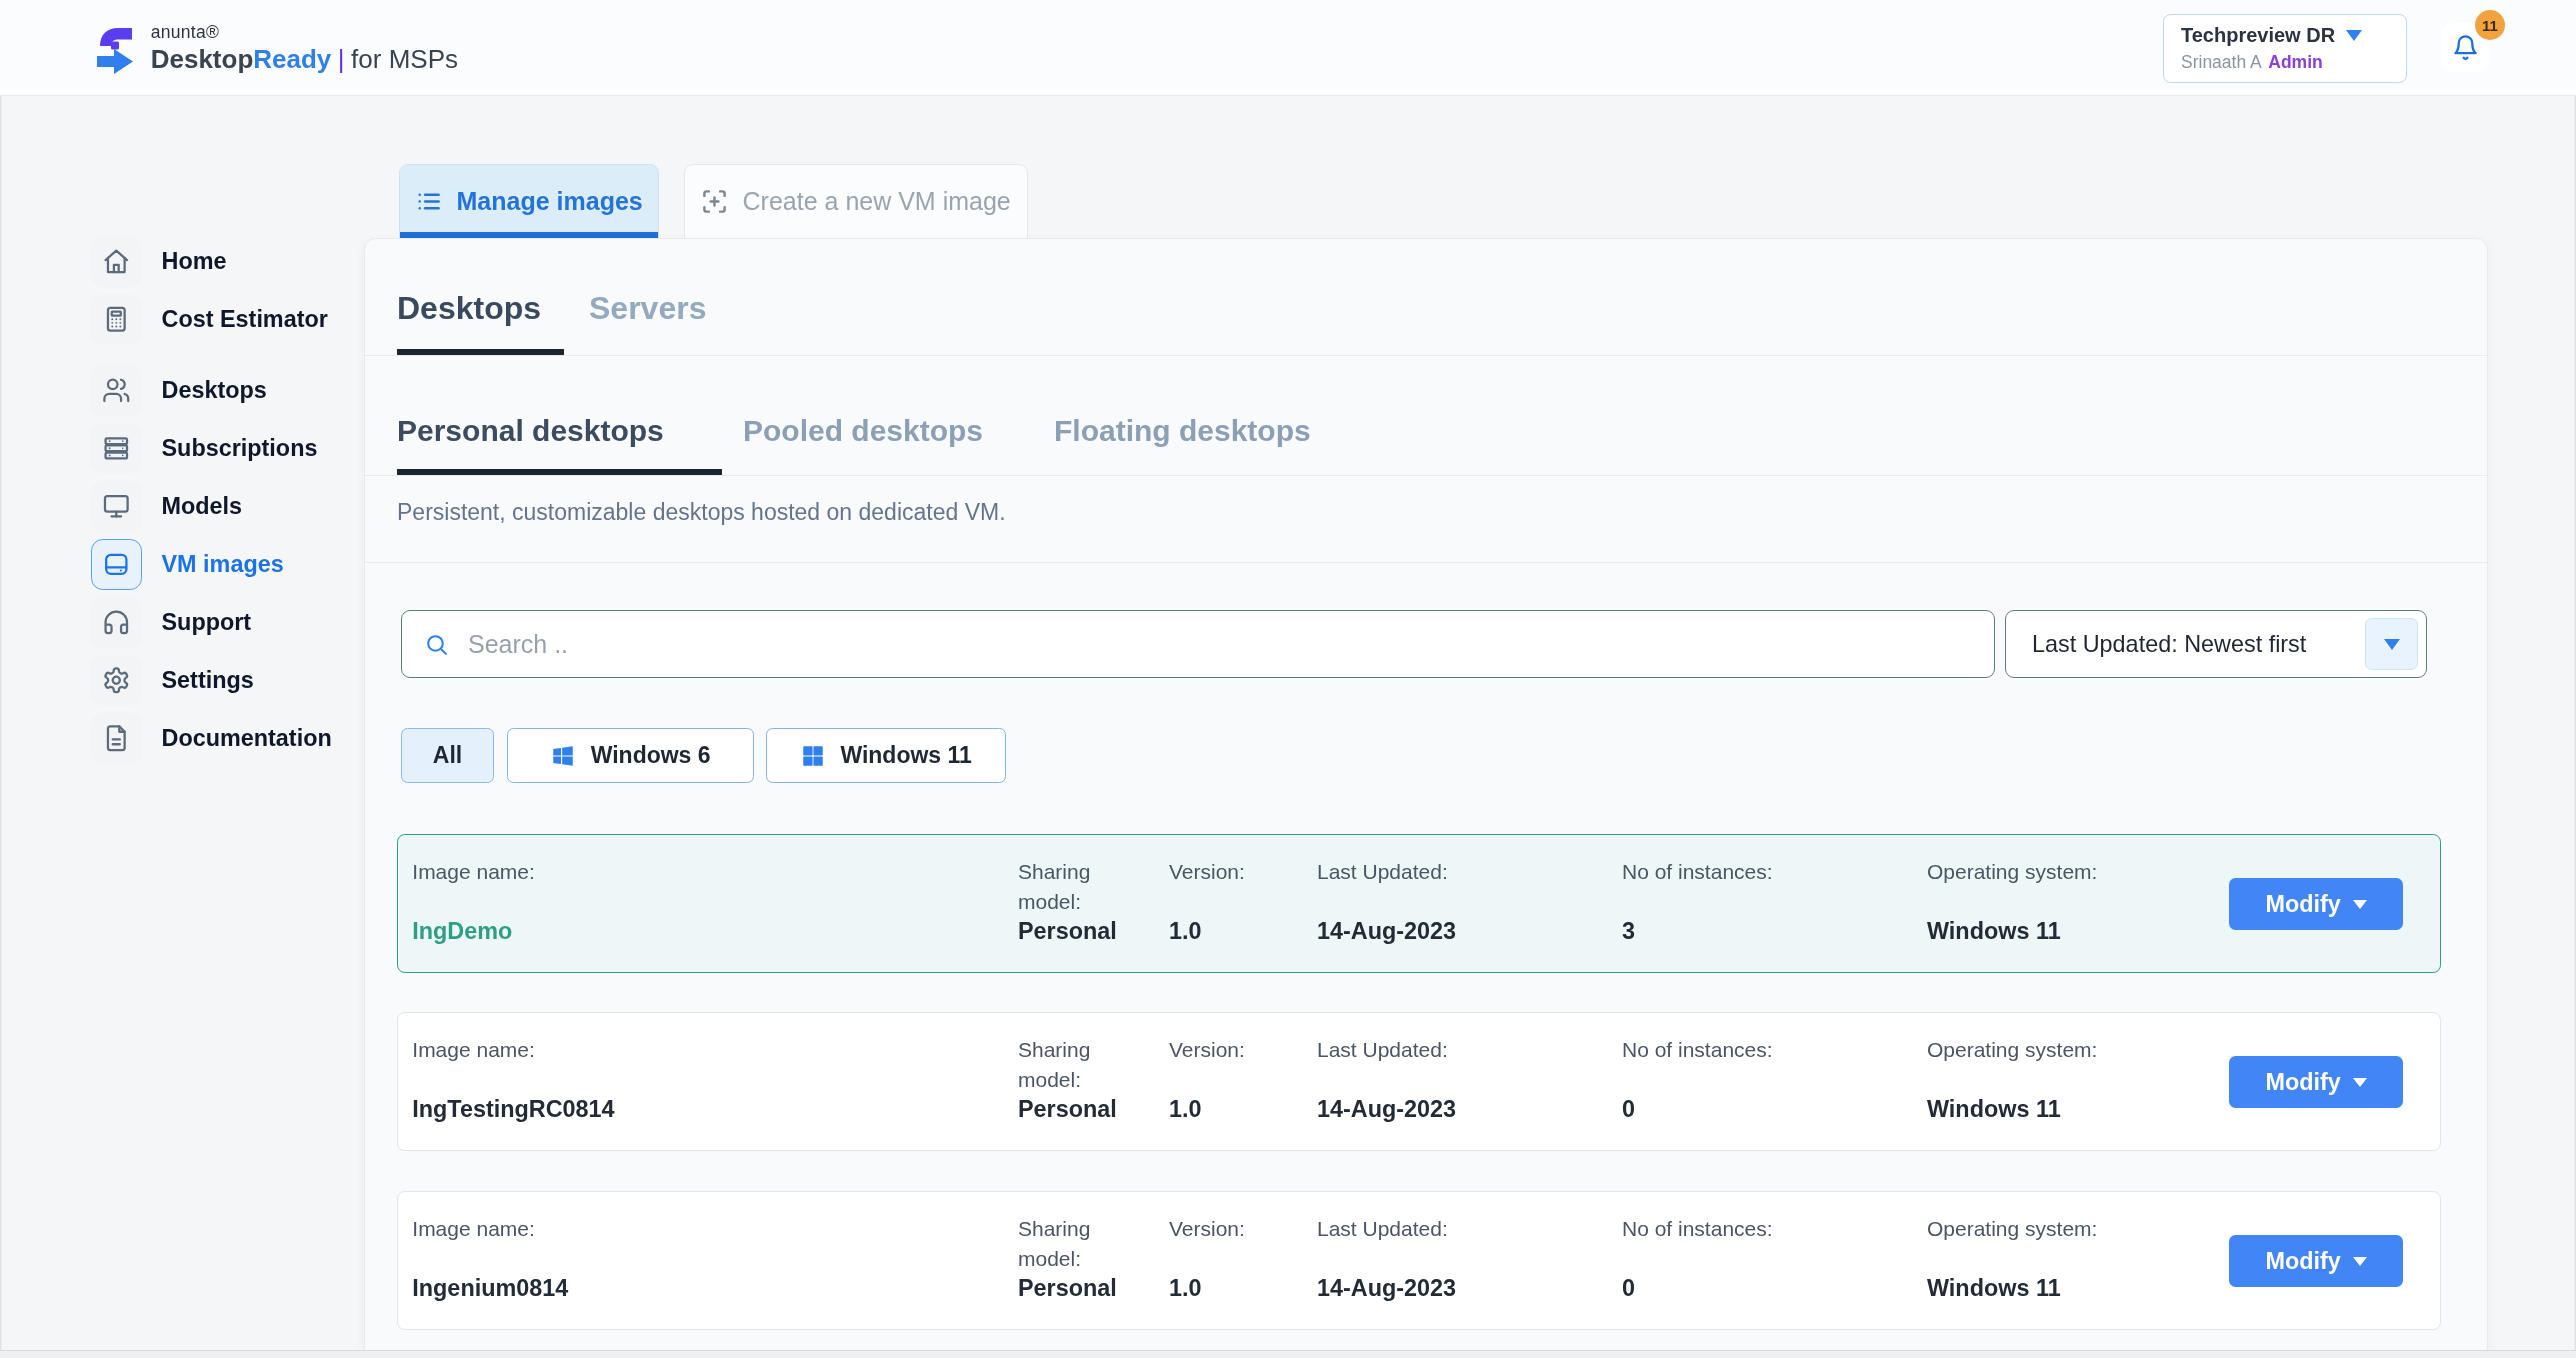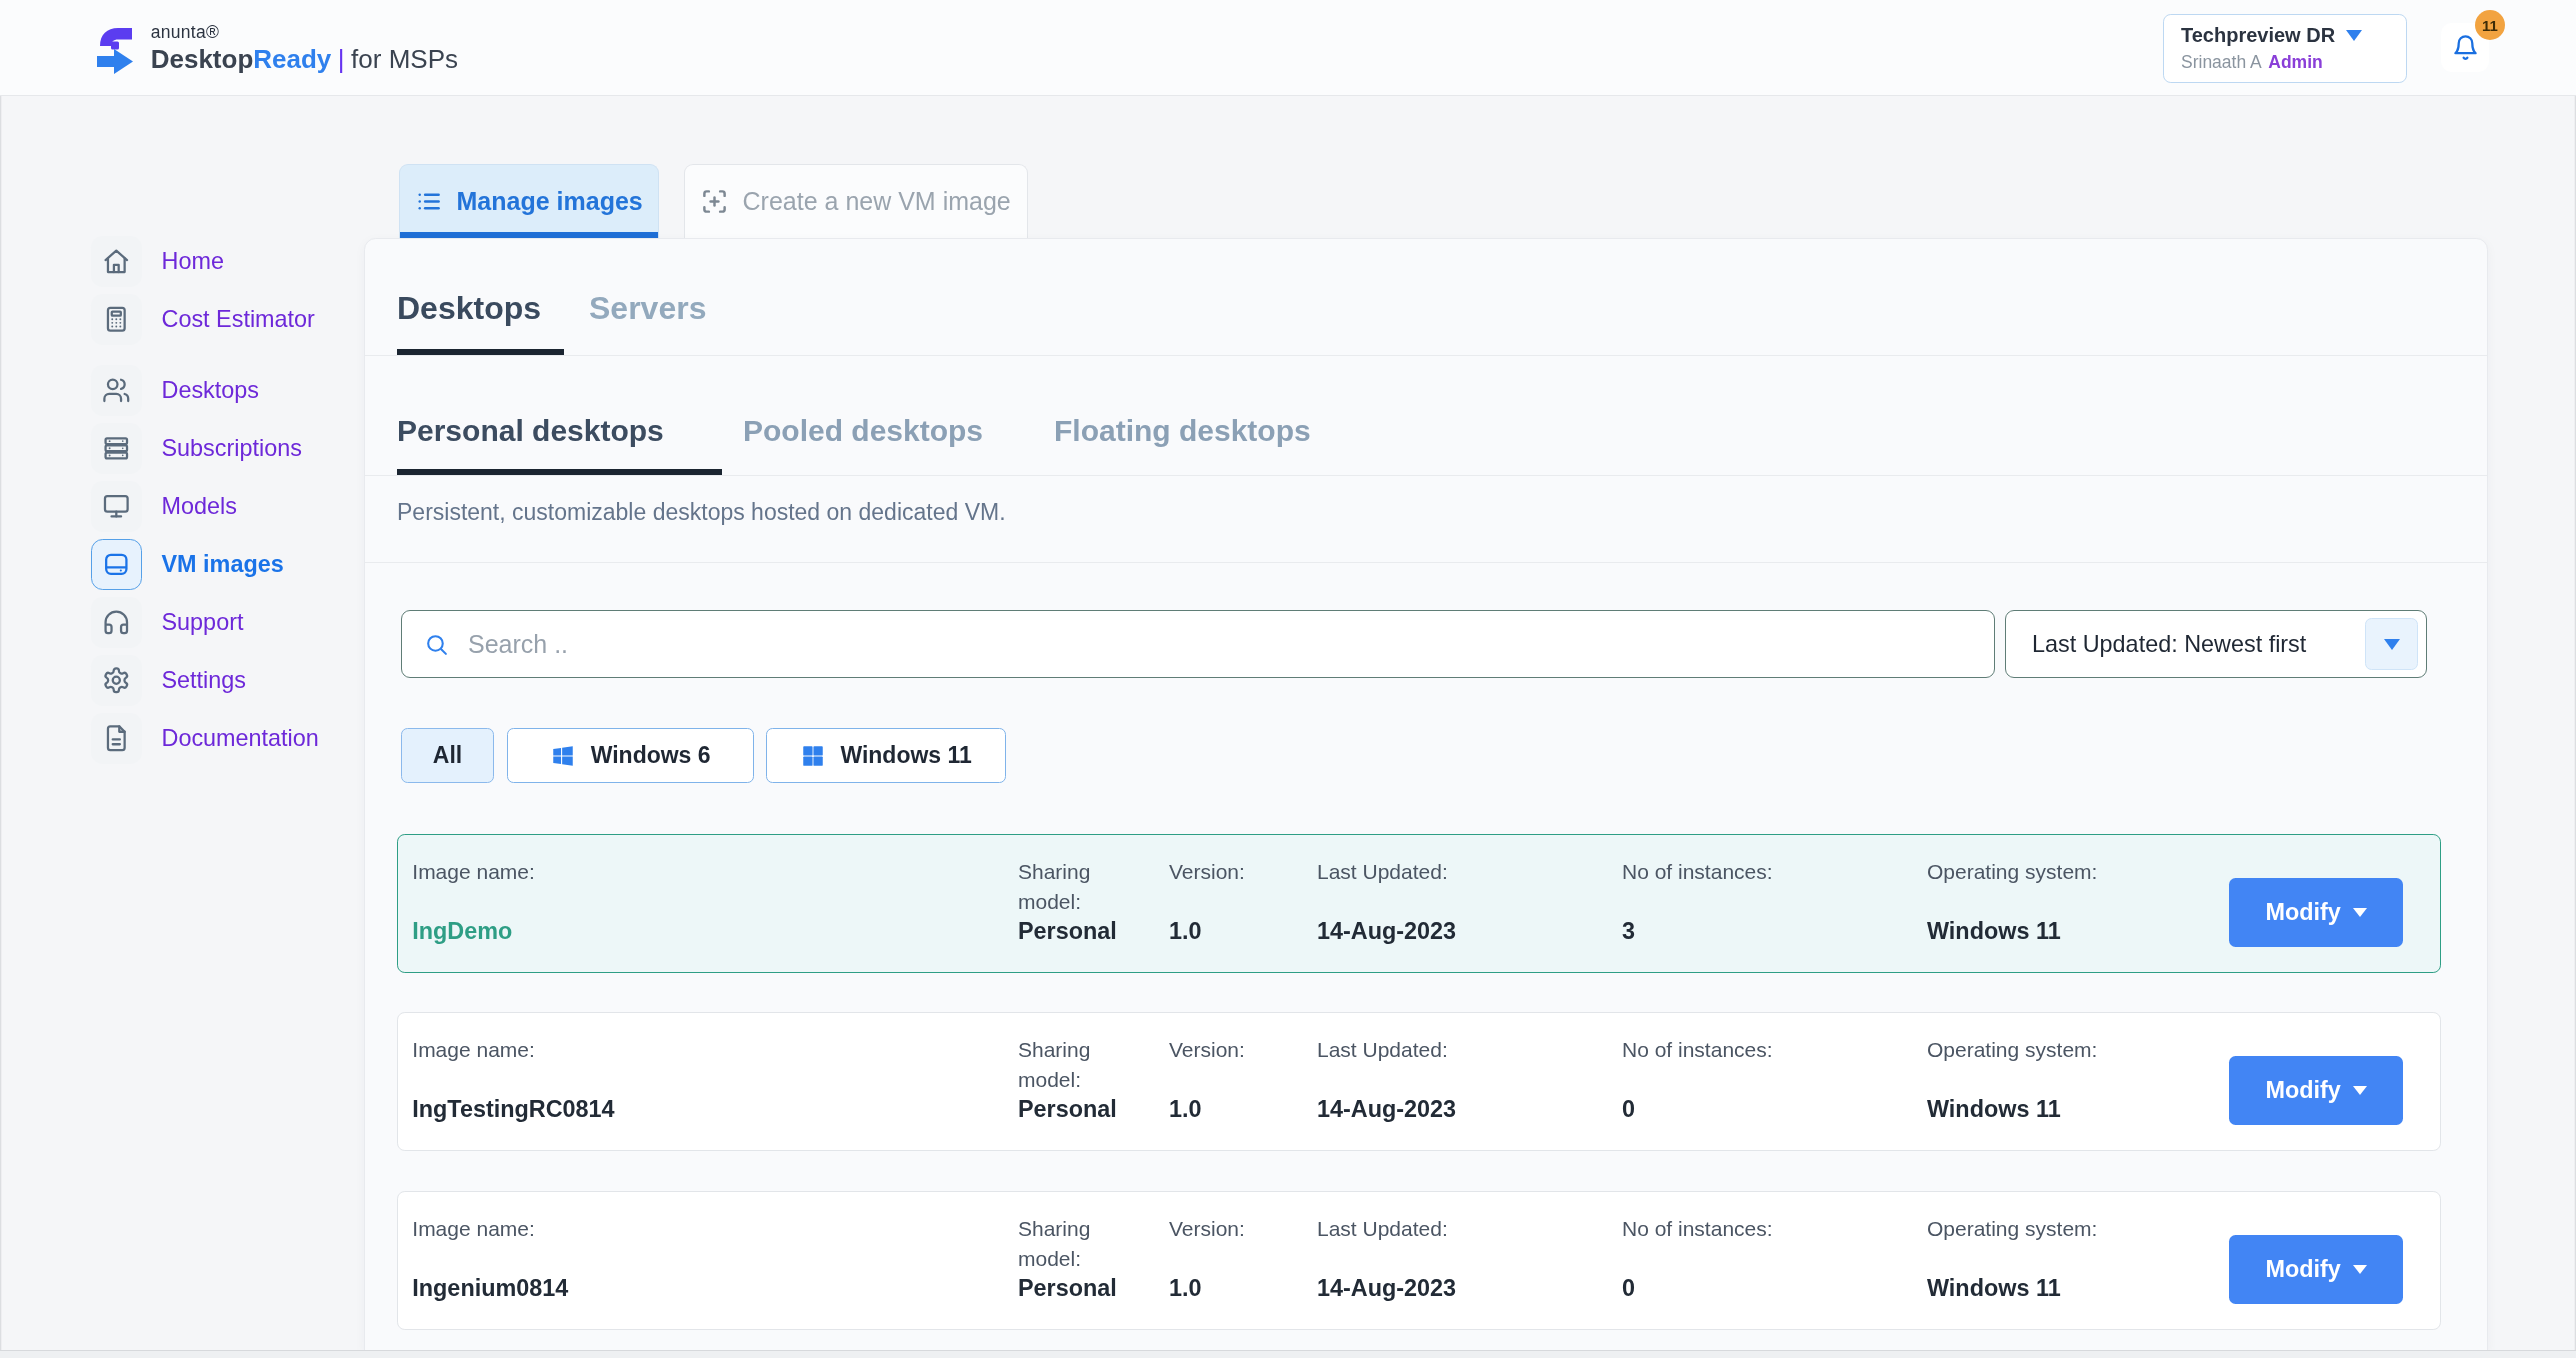--- a/index.html
+++ b/index.html
@@ -24,21 +24,21 @@
   .caret{width:0;height:0;border-left:8.4px solid transparent;border-right:8.4px solid transparent;border-top:11.7px solid #2f80ed;display:inline-block;}
   .account-line2{margin-top:5px;font-size:17.5px;color:#8a949f;}
   .account-line2 .role{color:#8a3fd8;font-weight:600;margin-left:6.5px;}
   .bell-tile{position:absolute;left:2441px;top:23.4px;width:48px;height:49px;background:#ffffff;border-radius:10.4px;display:flex;align-items:center;justify-content:center;}
   .badge{position:absolute;left:2475px;top:10.4px;width:30px;height:30px;border-radius:50%;background:#f2a340;display:flex;align-items:center;justify-content:center;font-size:15px;font-weight:700;color:#3d2c07;}
   
   .sidebar{position:absolute;left:91px;top:232px;width:273px;}
   .side-item{display:flex;align-items:center;height:58px;cursor:pointer;}
   .side-item.group-gap{margin-top:13px;}
   .side-tile{width:51px;height:51px;border-radius:11.7px;background:#f2f4f6;display:flex;align-items:center;justify-content:center;flex:0 0 auto;}
-  .side-label{margin-left:19.5px;font-size:23.4px;color:#6d28d9;}
+  .side-label{margin-left:19.5px;font-size:23.4px;color:#0f172a;font-weight:bold;}
   .side-item.active .side-tile{background:#e7f2fd;border:1.9px solid #55a0e8;}
   .side-item.active .side-label{color:#1a73e8;font-weight:600;}
   .icon-stroke{stroke:#5b6b7c;fill:none;stroke-width:1.9;stroke-linecap:round;stroke-linejoin:round;}
   .side-item.active .icon-stroke{stroke:#1a73e8;}
   
   .tab{position:absolute;top:164px;height:74px;display:flex;align-items:center;justify-content:center;gap:14.3px;border-radius:9px 9px 0 0;cursor:pointer;}
   .tab-manage{left:399px;width:260px;background:#dcedfa;border:1.3px solid #cfe2f3;border-bottom:none;}
   .tab-manage .tab-label{color:#2374d9;font-size:25px;font-weight:600;}
   .tab-underline{position:absolute;left:0;bottom:0;width:100%;height:5.8px;background:#1f6fd6;}
   .tab-create{left:684px;width:344px;background:#fbfcfd;border:1.3px solid #e3e6ea;border-bottom:none;}
@@ -71,21 +71,21 @@
   .f-w10{left:142px;width:247px;}
   .f-w11{left:401px;width:240px;}
   
   .vm-row{position:absolute;left:32px;width:2044px;height:139px;background:#ffffff;border:1.3px solid #e2e5e9;border-radius:7.8px;}
   .row-0{top:595px;background:#edf7f8;border-color:#2e9e85;}
   .row-1{top:773px;} .row-2{top:952px;}
   .row-label{position:absolute;top:22px;font-size:21px;color:#4b5563;line-height:1.42;}
   .row-value{position:absolute;top:83px;font-size:23.4px;font-weight:700;color:#222b36;}
   .c-name{left:14.3px;} .c-share{left:620px;width:88px;} .c-ver{left:771px;} .c-upd{left:919px;} .c-inst{left:1224px;} .c-os{left:1529px;}
   .row-0 .v-name{color:#2e9e85;}
-  .modify-btn{position:absolute;left:1831px;top:43px;width:174px;height:69px;background:#4285f4;border:none;border-radius:6.5px;color:#ffffff;font-size:23.4px;font-weight:600;display:flex;align-items:center;justify-content:center;gap:11.7px;cursor:pointer;font-family:"Liberation Sans",sans-serif;}
+  .modify-btn{position:absolute;left:1831px;top:43px;width:174px;height:52px;background:#4285f4;border:none;border-radius:6.5px;color:#ffffff;font-size:23.4px;font-weight:600;display:flex;align-items:center;justify-content:center;gap:11.7px;cursor:pointer;font-family:"Liberation Sans",sans-serif;}
   .modify-caret{width:0;height:0;border-left:7.1px solid transparent;border-right:7.1px solid transparent;border-top:9.7px solid #ffffff;}
   
   .bottom-strip{position:absolute;left:0;top:1350px;width:2576px;height:7.8px;background:#eef0f2;border-top:1.3px solid #d7d9dc;}
 </style>
 </head>
 <body>
 
 <div id="screen">
 
   <div class="header">

